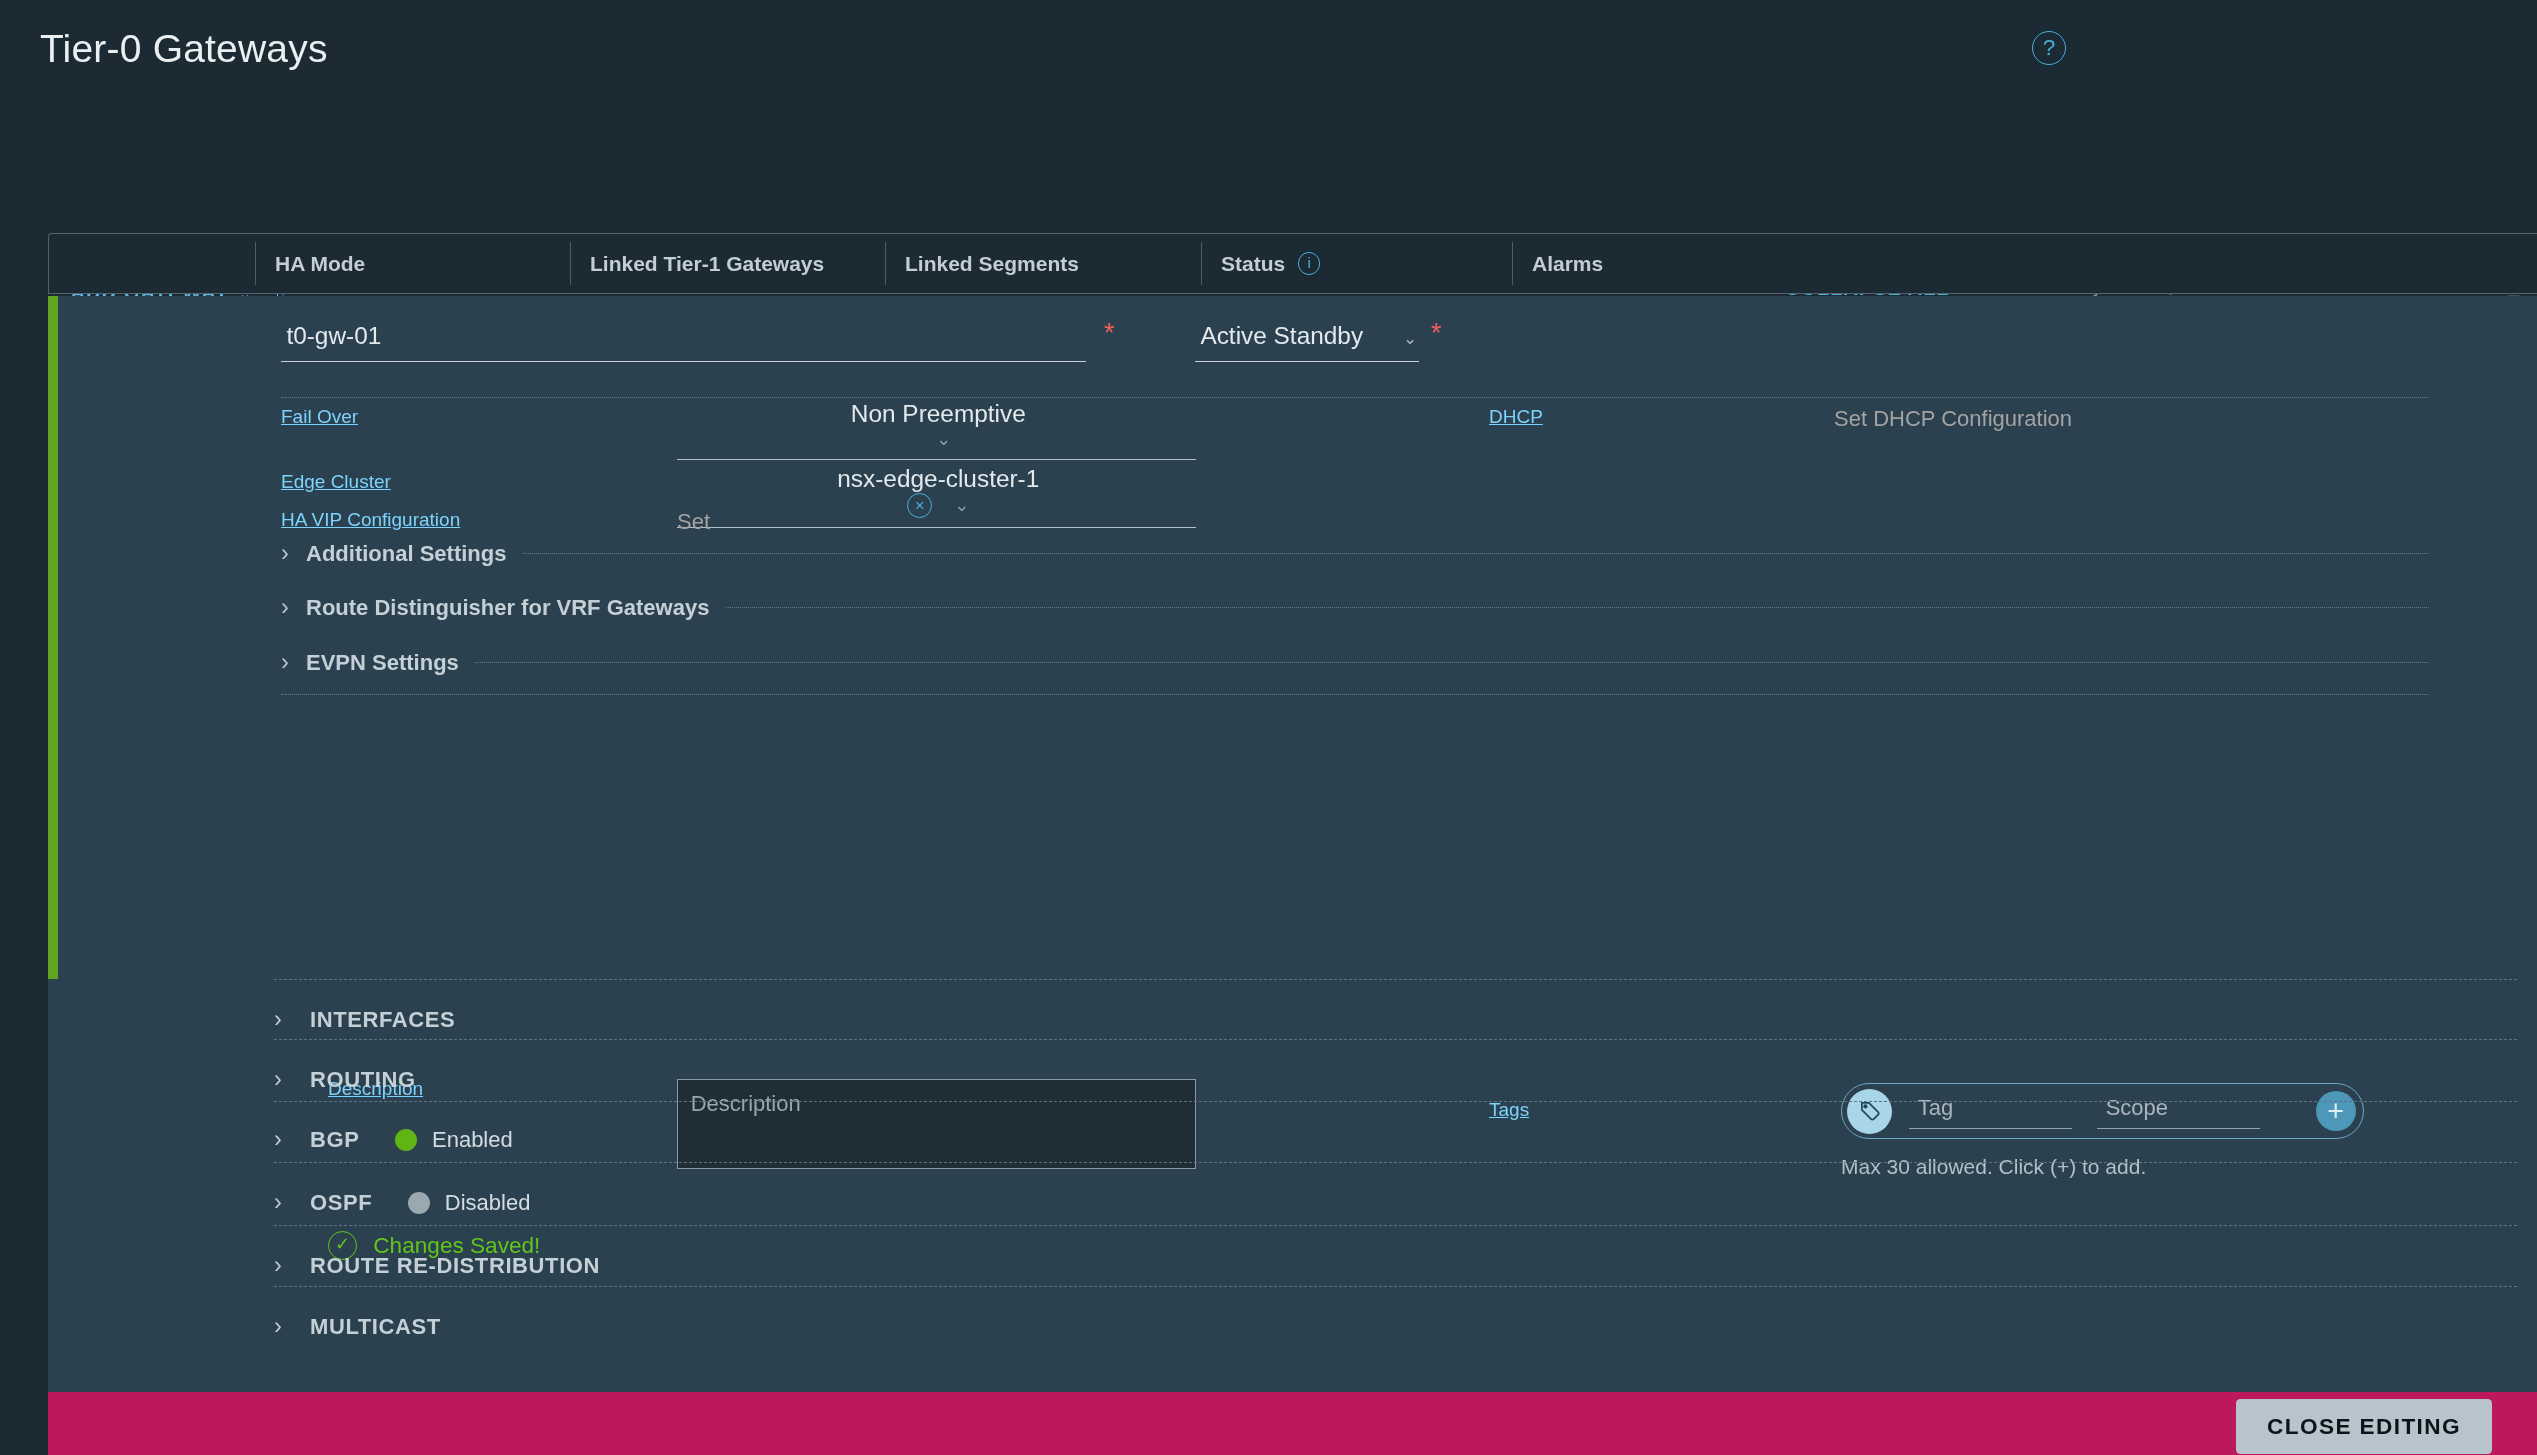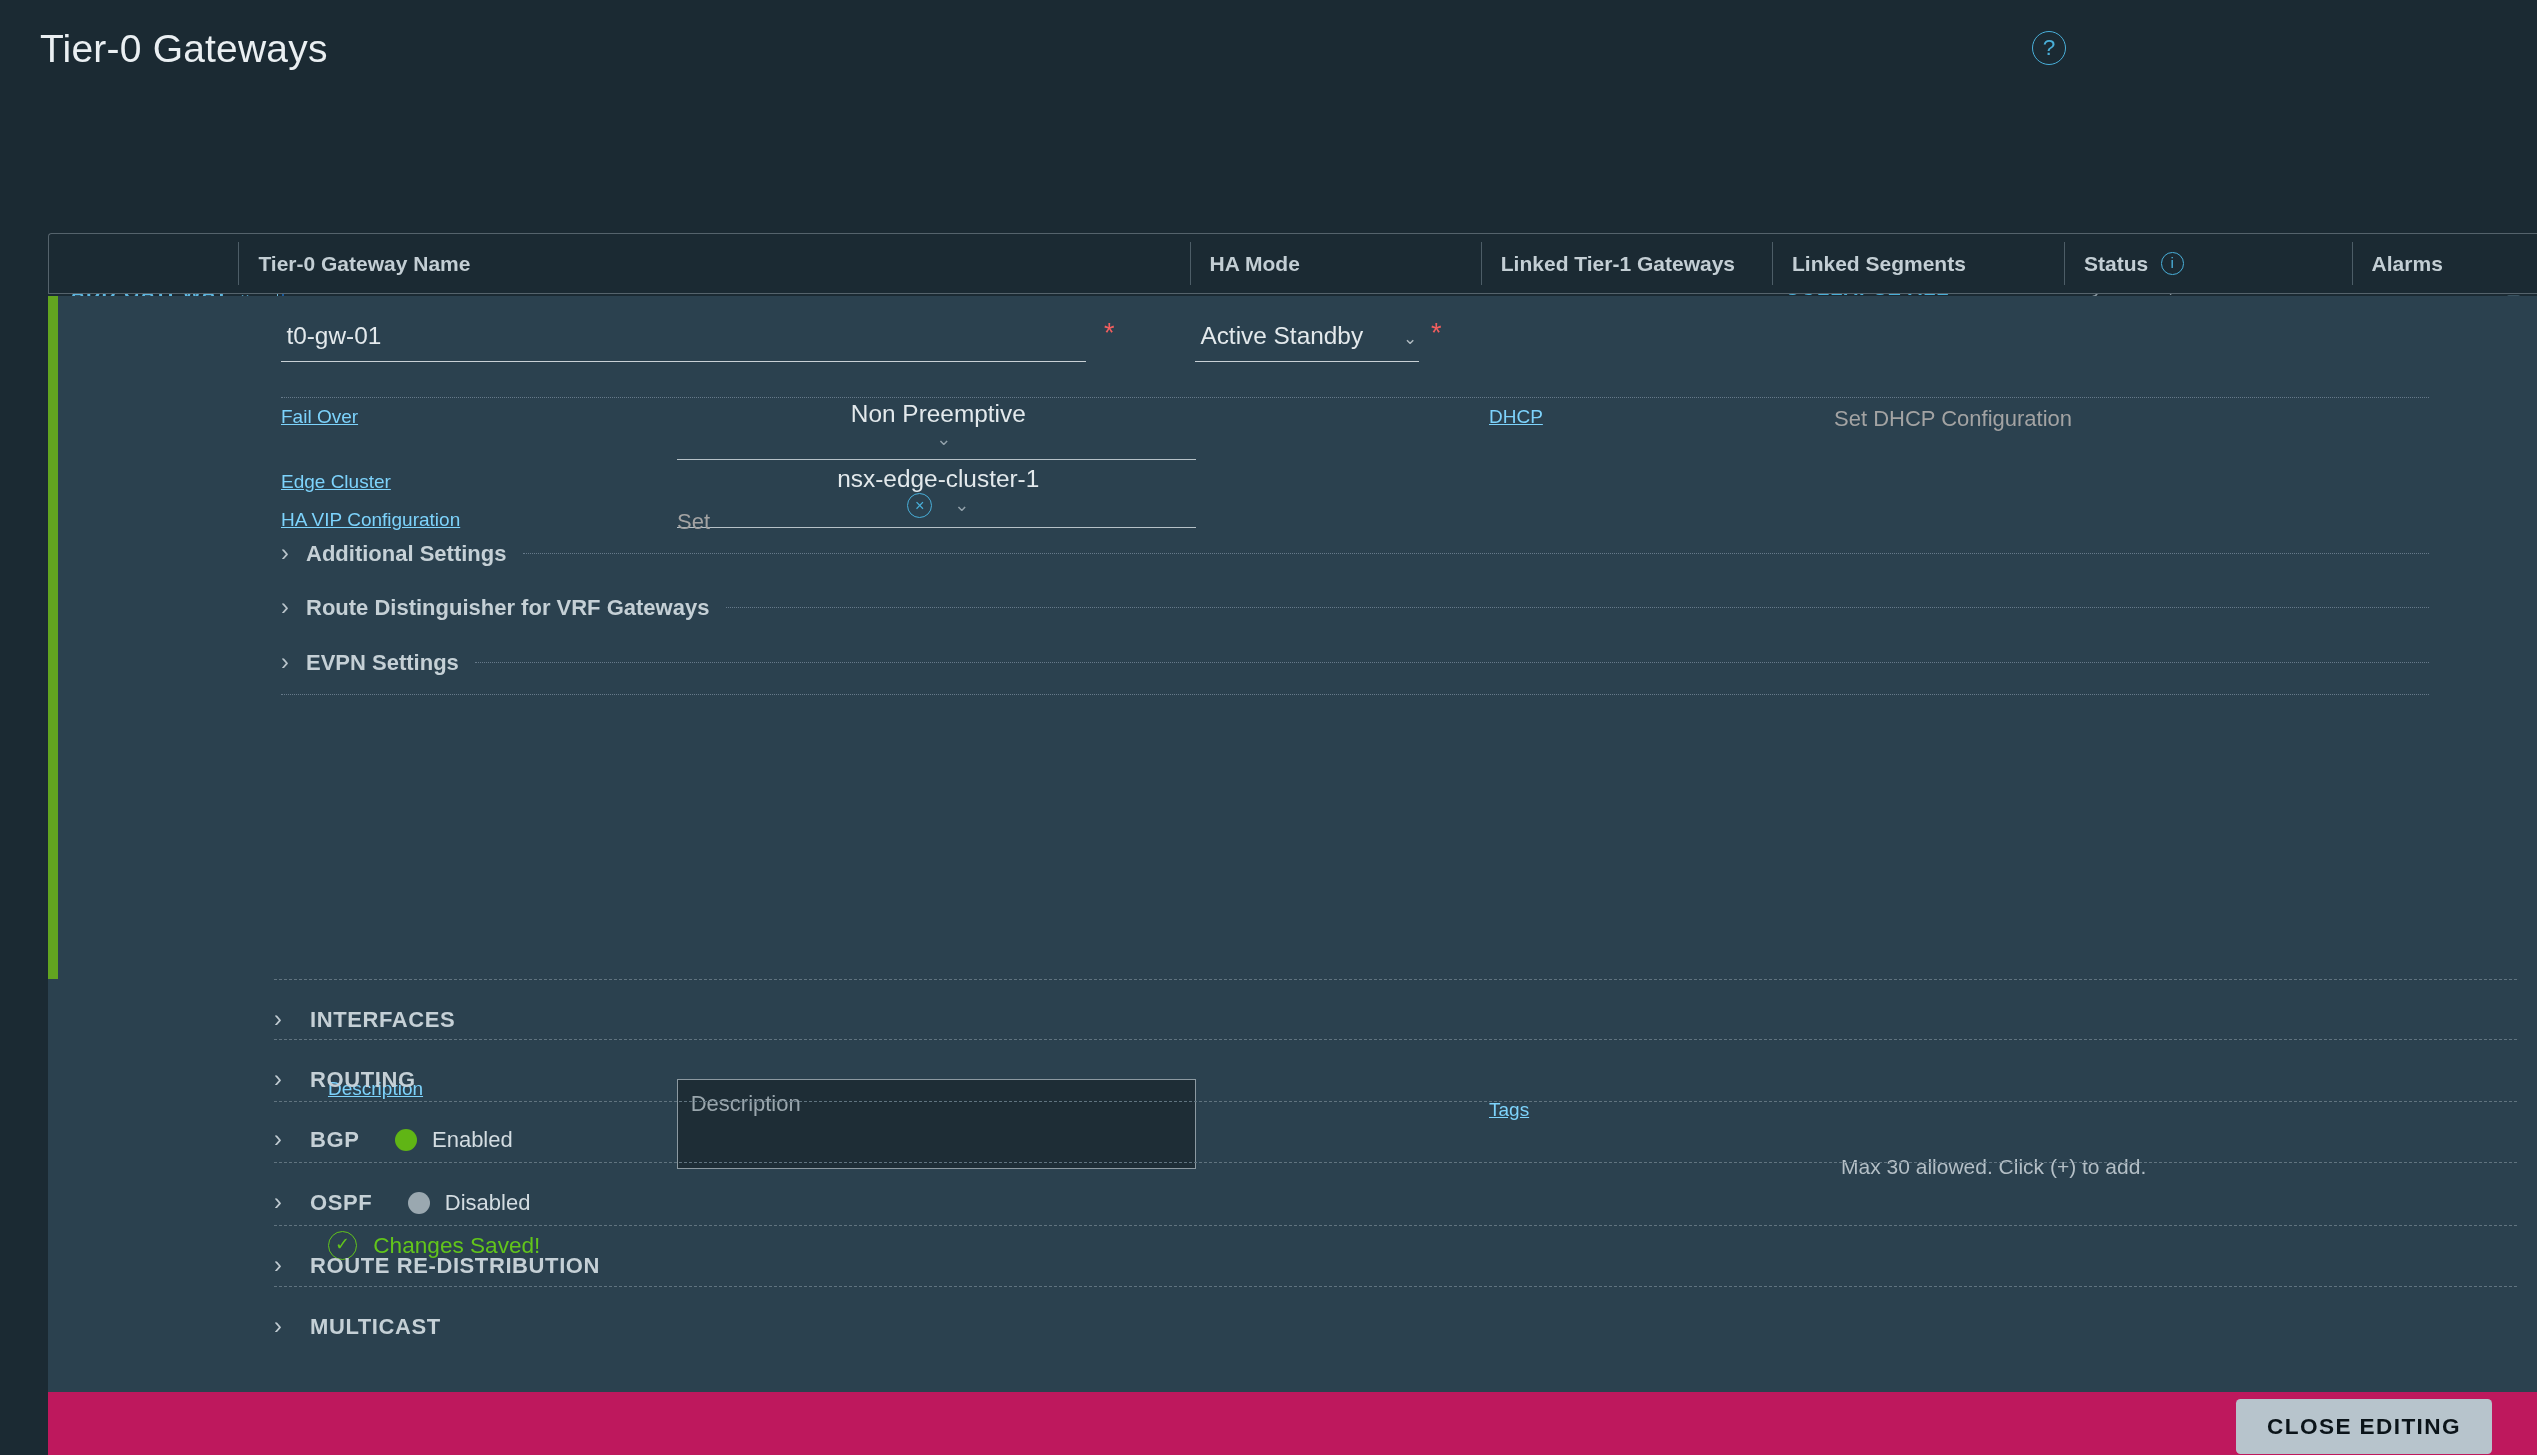--- a/index.html
+++ b/index.html
@@ -313,23 +313,20 @@
       <i></i>
       <i></i>
       <i></i>
     </div>
   </div>
 
   <div class="left-gutter"></div>
 
   <div class="table-head">
     <div class="th-spacer"></div>
-    <div class="th" style="width:1033px">
-      <span>Tier-0 Gateway Name</span>
-    </div>
     <div class="th" style="width:315px">
       <span>HA Mode</span>
     </div>
     <div class="th" style="width:315px">
       <span>Linked Tier-1 Gateways</span>
     </div>
     <div class="th" style="width:316px">
       <span>Linked Segments</span>
     </div>
     <div class="th" style="width:311px">
@@ -396,20 +393,31 @@
       <span class="exp-label">EVPN Settings</span>
       <span class="exp-dots"></span>
     </div>
 
     <div class="hr-dotted" style="left:233px; top:398px; width:2148px;"></div>
 
     <div class="form-label" style="left:280px; top:782px;">Description</div>
     <textarea class="desc-box" placeholder="Description" style=""></textarea>
 
     <div class="form-label" style="left:1441px; top:803px;">Tags</div>
+    <div class="tag-pill">
+      <span class="tag-icon-circle">
+        <svg width="23.5" height="23.5" viewBox="0 0 24 24" fill="none" stroke="#1e4a5c" stroke-width="1.8">
+          <path d="M20.6 13.4 11.2 4H4v7.2l9.4 9.4a1.8 1.8 0 0 0 2.6 0l4.6-4.6a1.8 1.8 0 0 0 0-2.6z"></path>
+          <circle cx="7.6" cy="7.6" r="1.3" fill="#1e4a5c"></circle>
+        </svg>
+      </span>
+      <input class="tag-input" type="text" placeholder="Tag" style="">
+      <input class="tag-input" type="text" style="margin-left: 25px;" placeholder="Scope">
+      <span class="tag-add">+</span>
+    </div>
     <div class="tag-hint">Max 30 allowed. Click (+) to add.</div>
 
     <div class="saved-row">
       <span class="saved-check">✓</span>
       <span class="saved-text">Changes Saved!</span>
     </div>
 
     <div class="sec-divider" style="top:683px;"></div>
 
     <div class="sec-row" style="top:258px;" hidden=""></div>

